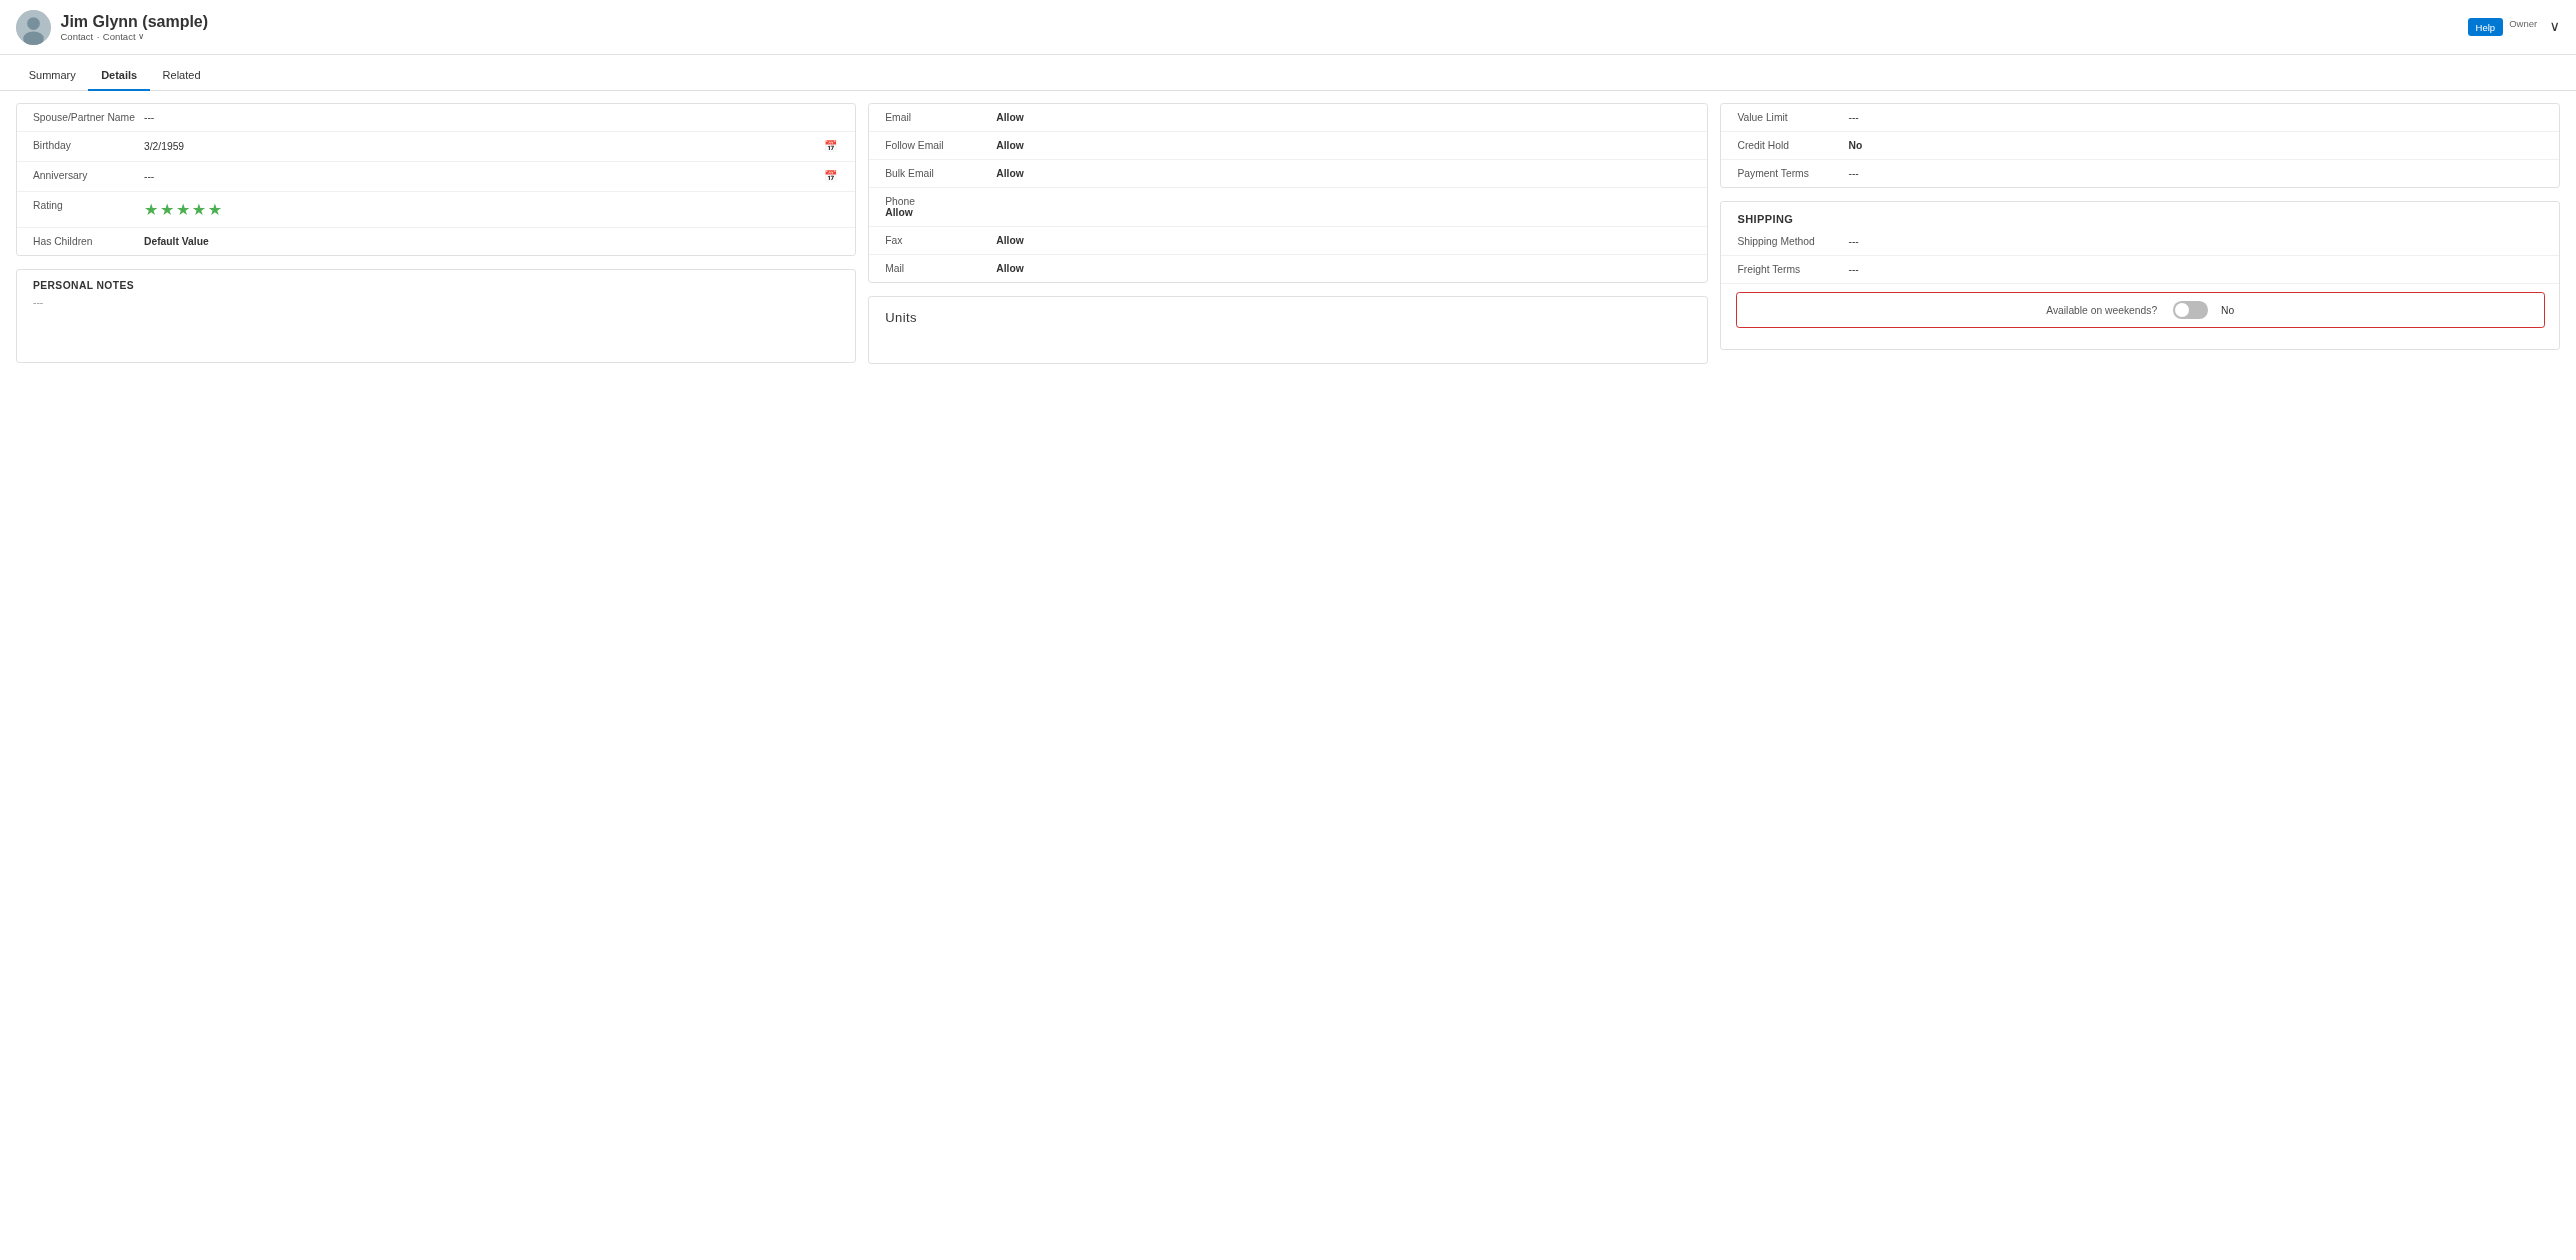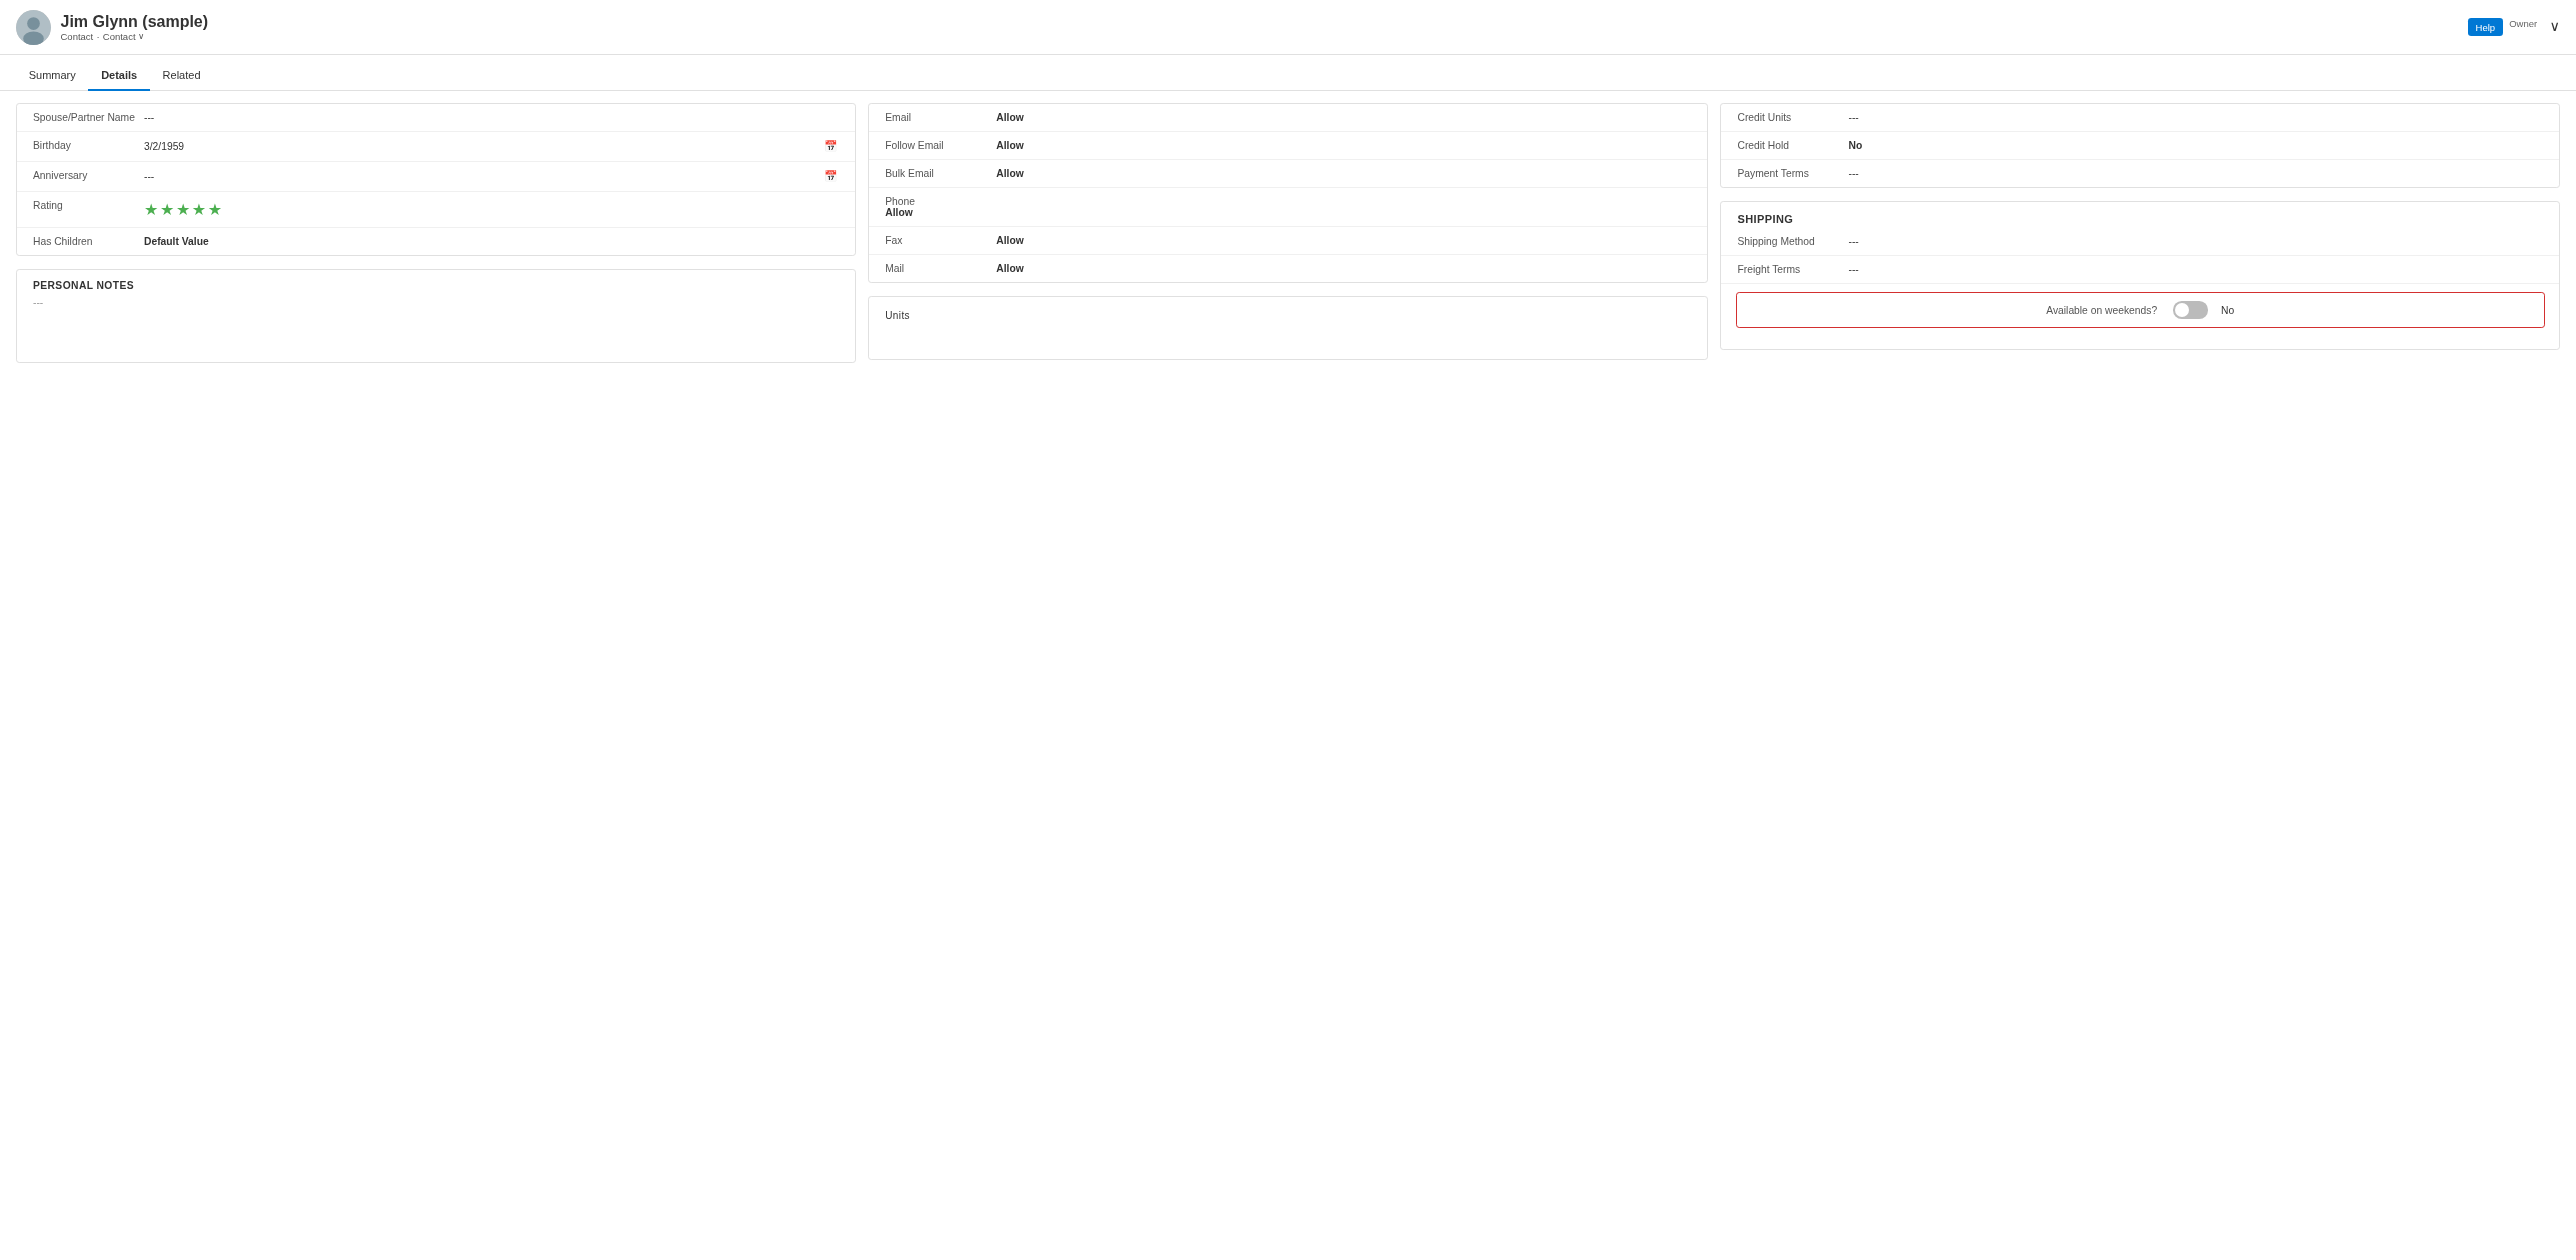--- a/index.html
+++ b/index.html
@@ -181,31 +181,31 @@
         <div class="field-value">Allow</div>
       </div>
 
       <div class="field-row" style="padding:8px 16px;border-bottom:none;">
         <div class="field-label">Mail</div>
         <div class="field-value">Allow</div>
       </div>
     </div>
 
     <div class="card units-card">
-      <div class="section-header" style="padding:12.7px 16px 6.4px 16px; font-size:10px; text-transform:none; font-weight:400;">Units</div>
+      <div class="section-header" style="padding:12.7px 16px 6.4px 16px; font-size:13px; text-transform:none; font-weight:400;">Units</div>
       <div style="height: 32px;"></div>
     </div>
   </div>
 
   <div class="right-col">
 
     <div class="card">
 
       <div class="field-row" style="padding:8px 16px;">
-        <div class="field-label">Credit Units</div>
+        <div class="field-label">Value Limit</div>
         <div class="field-value normal">---</div>
       </div>
 
       <div class="field-row" style="padding:8px 16px;">
         <div class="field-label">Credit Hold</div>
         <div class="field-value">No</div>
       </div>
 
       <div class="field-row" style="padding:8px 16px;border-bottom:none;">
         <div class="field-label">Payment Terms</div>

